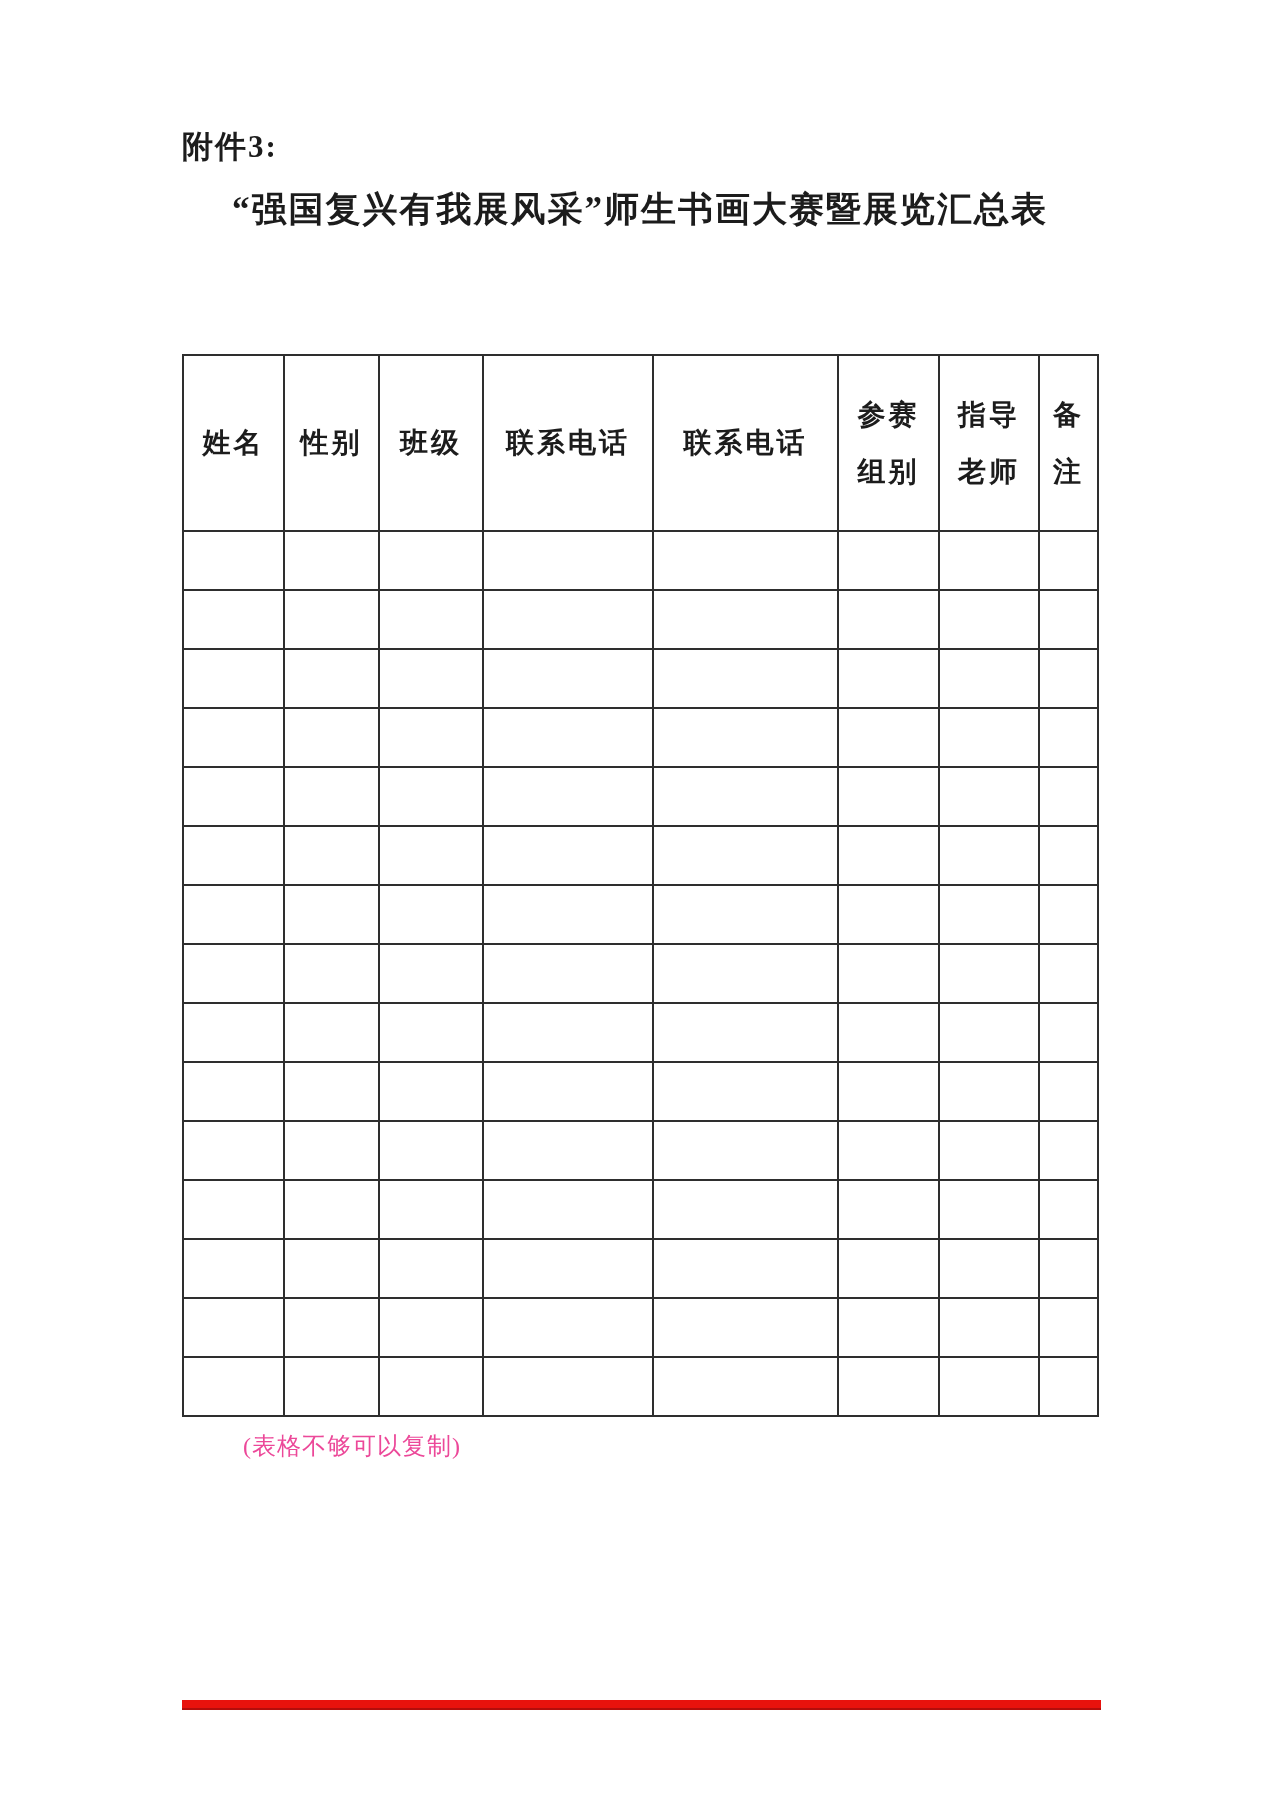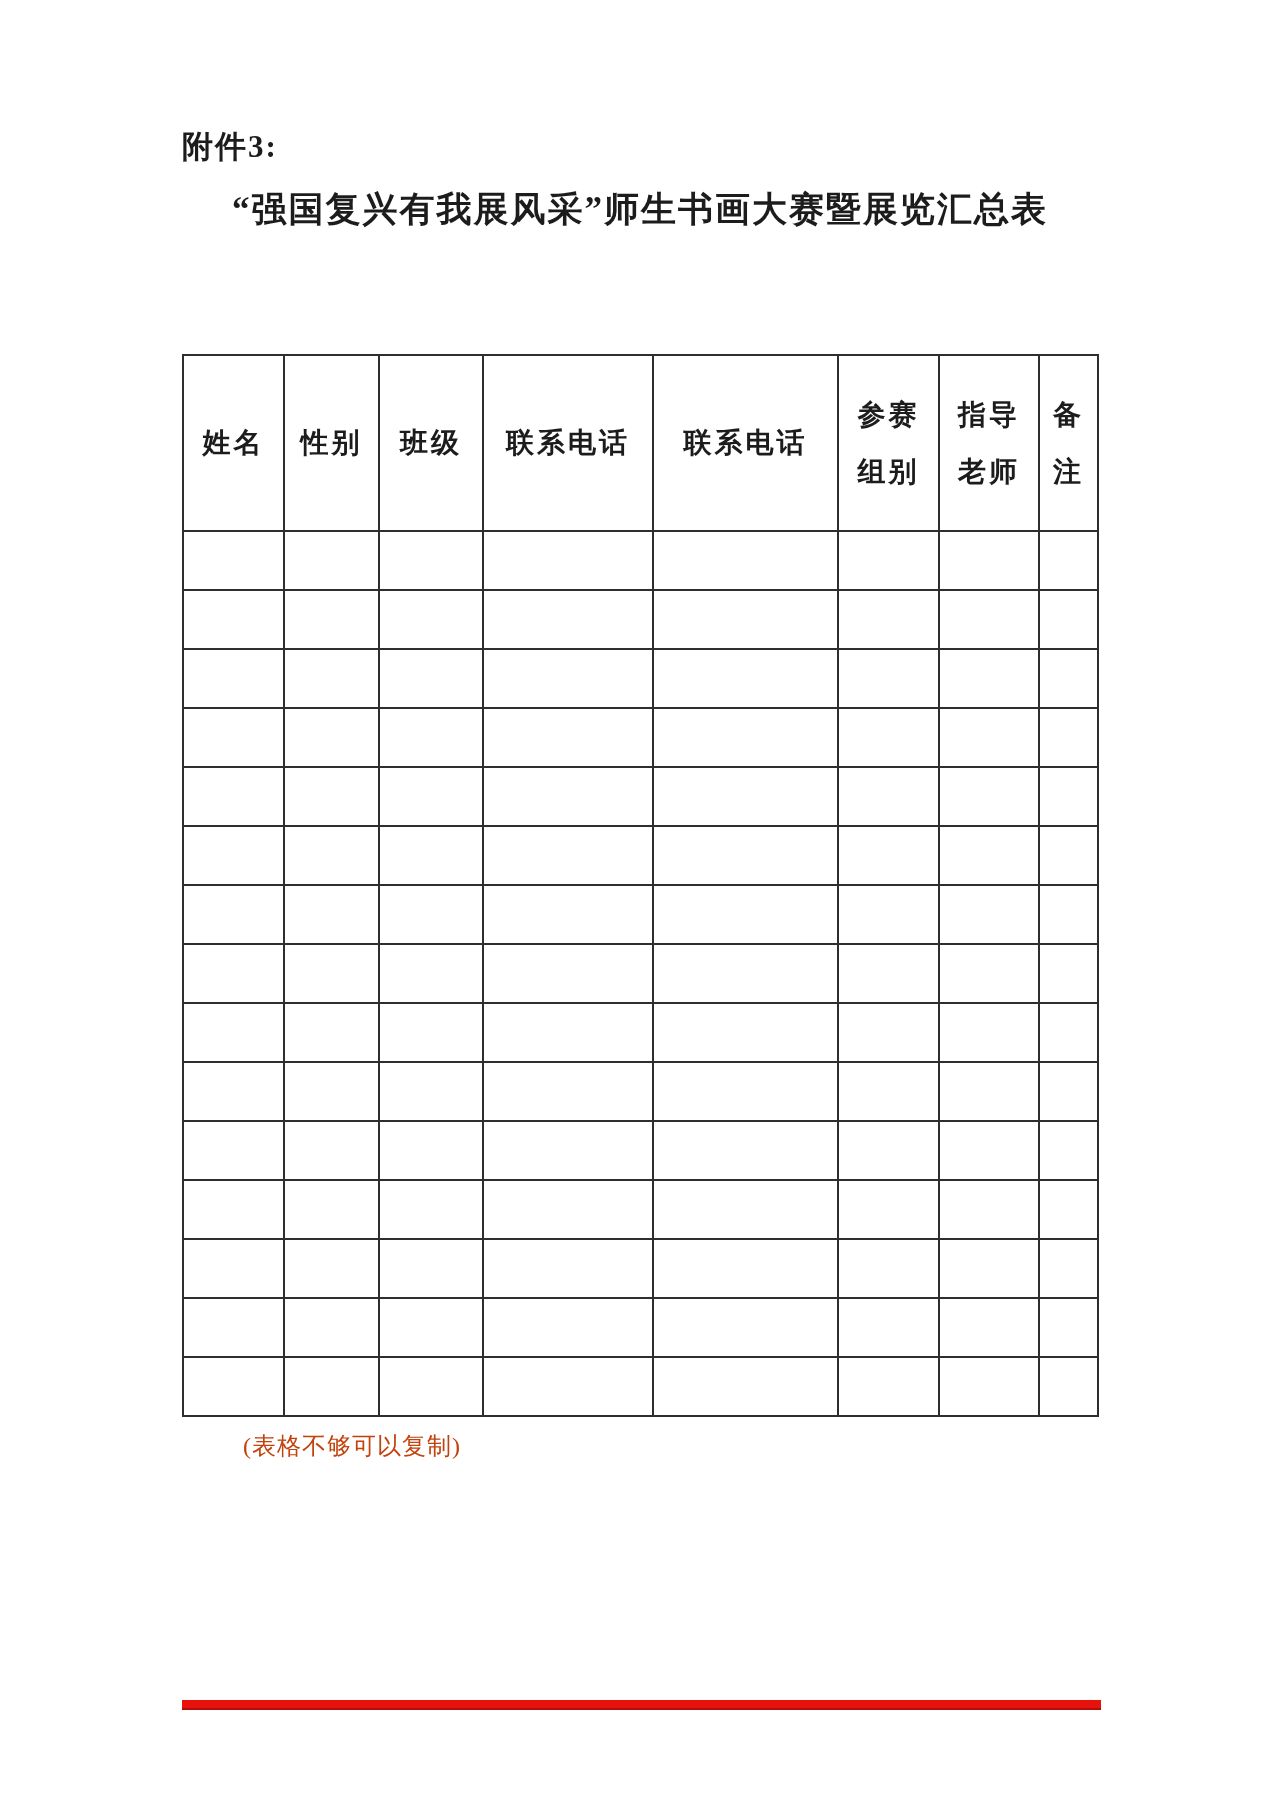--- a/index.html
+++ b/index.html
@@ -69,21 +69,21 @@
     font-size: 24px;
     text-align: center;
     vertical-align: middle;
   }
   .footnote {
     position: absolute;
     left: 243px;
     top: 1430px;
     font-size: 24px;
     letter-spacing: 1px;
-    color: #c2410c;
+    color: #ec4899;
   }
   .red-divider {
     position: absolute;
     left: 182px;
     top: 1700px;
     width: 919px;
     height: 10px;
     background: #e8120d;
     border-bottom: 2px solid #b30d0b;
   }

